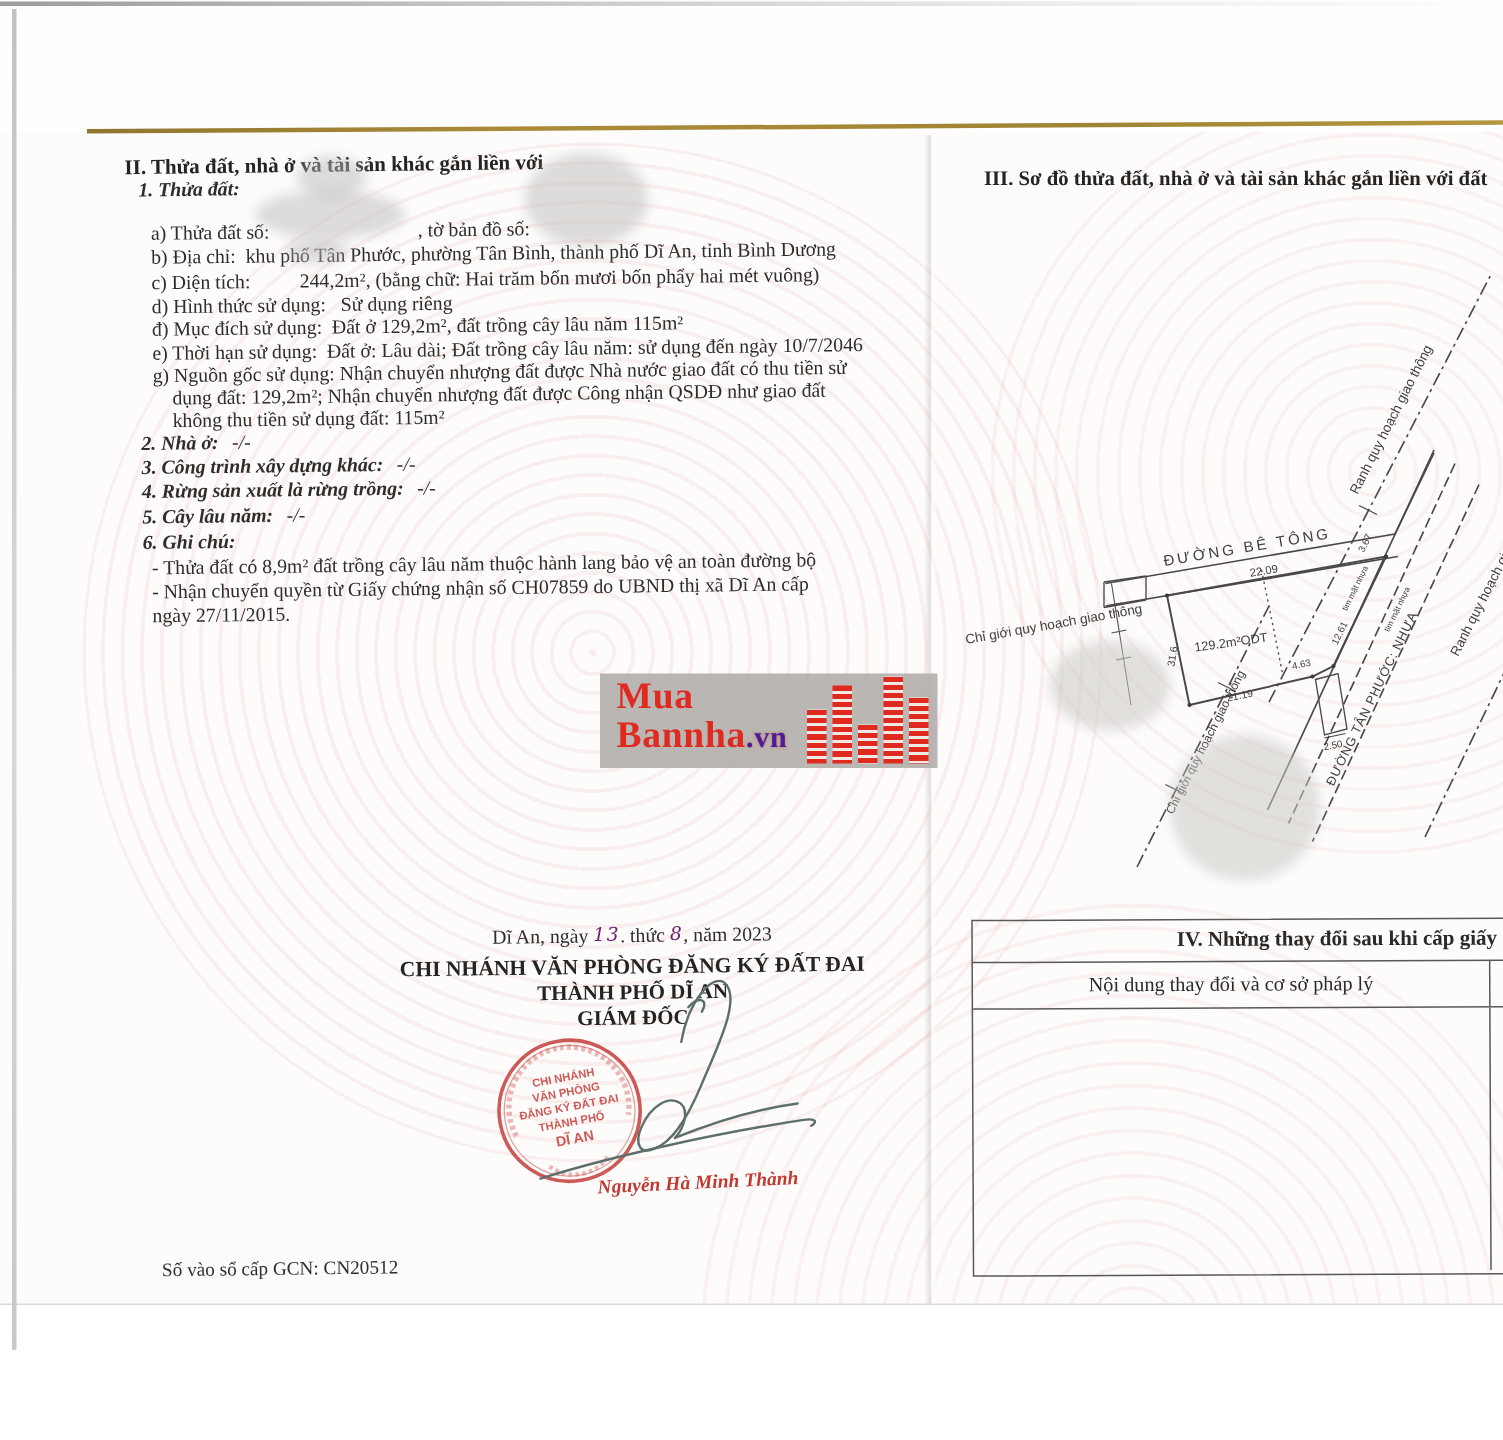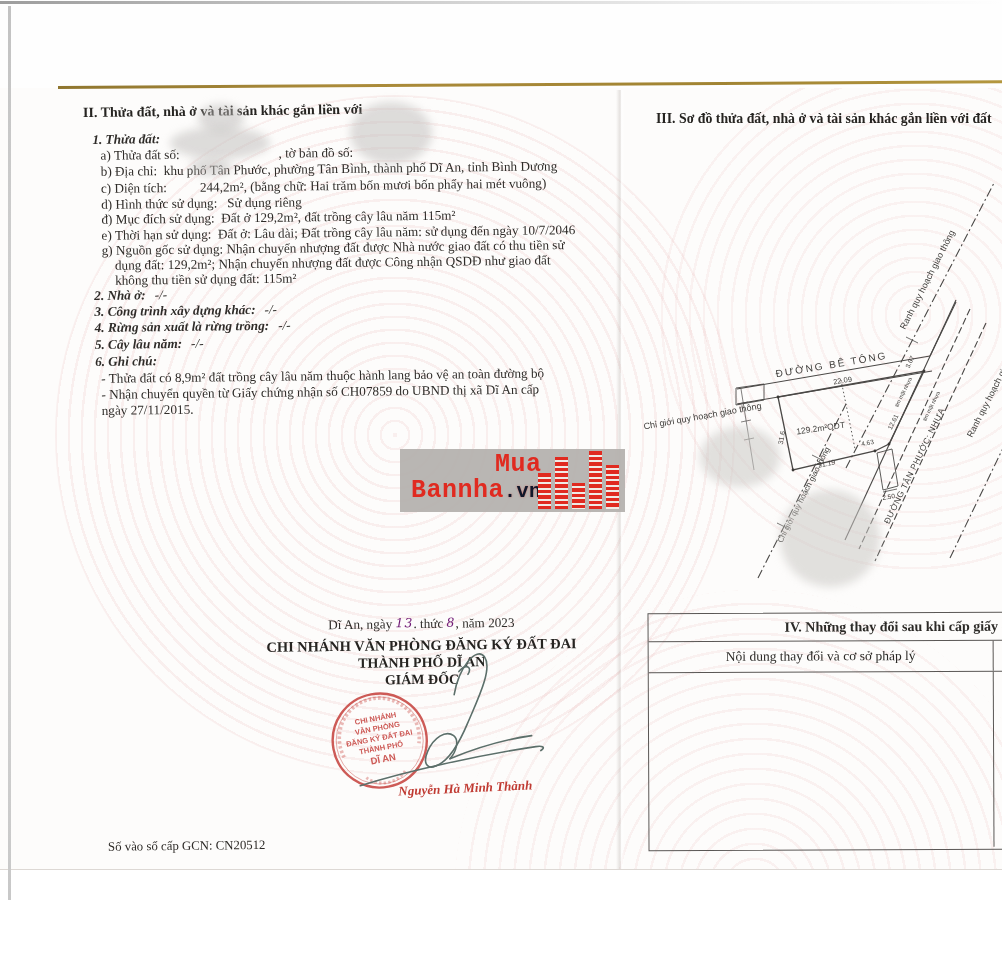--- a/index.html
+++ b/index.html
@@ -42,24 +42,24 @@
   .tbl4-title{height:27px;line-height:27px;text-align:center;font-weight:bold;font-size:14px;color:#2c2a27;border-bottom:1.5px solid #5a5755;white-space:pre;}
   .tbl4-hdr{display:flex;height:30px;border-bottom:1.5px solid #5a5755;}
   .tbl4-hdr .c1{width:344px;border-right:1.5px solid #5a5755;text-align:center;line-height:30px;font-size:13.5px;color:#2c2a27;}
   .tbl4-hdr .c2{flex:1;}
   .tbl4-body{display:flex;height:175px;}
   .tbl4-body .c1{width:344px;border-right:1.5px solid #5a5755;}
   .tbl4-body .c2{flex:1;}
 
   
   .logo{position:absolute;left:400px;top:449px;width:225px;height:63px;background:rgba(180,176,173,0.93);display:flex;}
-  .logo-text{padding:3px 0 0 11px;font-family:Liberation Mono, monospace;font-weight:bold;line-height:26px;letter-spacing:0.5px;white-space:nowrap;text-align:right;}
+  .logo-text{padding:3px 0 0 11px;font-family:Liberation Serif, serif;font-weight:bold;line-height:26px;letter-spacing:0.5px;white-space:nowrap;}
   .logo-l1{font-size:25px;color:#e02a20;}
   .logo-l2{font-size:25px;color:#e02a20;}
-  .logo-suffix{font-size:20px;color:#0f172a;text-shadow:0 0 2px rgba(224,42,32,0.55);}
+  .logo-suffix{font-size:20px;color:#4c1d95;text-shadow:0 0 2px rgba(224,42,32,0.55);}
   .bldgs{position:absolute;right:6px;bottom:3px;display:flex;align-items:flex-end;gap:4px;}
   .bldgs i{display:block;width:13px;background:repeating-linear-gradient(180deg,#e02a20 0 3.5px,#f0eae5 3.5px 5.5px);}
 
   
   .blob{position:absolute;border-radius:50%;background:rgba(190,188,186,0.5);filter:blur(4px);}
   .blob.lite{background:rgba(203,200,197,0.55);}
 
   .dlab{font-family:"Liberation Sans", sans-serif;fill:#3f3d3a;}
   svg text{user-select:none;}
 </style>
@@ -71,21 +71,21 @@
   <div class="circ circ1"></div>
   <div class="circ circ2"></div>
   <div class="circ circ3"></div>
   <div class="cover-top"></div>
   <div class="cover-bottom"></div>
   <div class="gold-line"></div>
   <div class="fold"></div>
 
   <div class="leftpage">
     <div class="ln b" style="left:83px;top:105px">II. Thửa đất, nhà ở và tài sản khác gắn liền với</div>
-    <div class="ln bi" style="left:92px;top:133px">1. Thửa đất:</div>
+    <div class="ln bi" style="left:92px;top:120px">1. Thửa đất:</div>
     <div class="ln" style="left:100px;top:149px">a) Thửa đất số:                              , tờ bản đồ số:</div>
     <div class="ln" style="left:100px;top:165px">b) Địa chỉ:  khu phố Tân Phước, phường Tân Bình, thành phố Dĩ An, tỉnh Bình Dương</div>
     <div class="ln" style="left:100px;top:182px">c) Diện tích:          244,2m², (bằng chữ: Hai trăm bốn mươi bốn phẩy hai mét vuông)</div>
     <div class="ln" style="left:100px;top:198px">d) Hình thức sử dụng:   Sử dụng riêng</div>
     <div class="ln" style="left:100px;top:213px">đ) Mục đích sử dụng:  Đất ở 129,2m², đất trồng cây lâu năm 115m²</div>
     <div class="ln" style="left:100px;top:229px">e) Thời hạn sử dụng:  Đất ở: Lâu dài; Đất trồng cây lâu năm: sử dụng đến ngày 10/7/2046</div>
     <div class="ln" style="left:100px;top:244px">g) Nguồn gốc sử dụng: Nhận chuyển nhượng đất được Nhà nước giao đất có thu tiền sử</div>
     <div class="ln" style="left:113px;top:259px">dụng đất: 129,2m²; Nhận chuyển nhượng đất được Công nhận QSDĐ như giao đất</div>
     <div class="ln" style="left:113px;top:274px">không thu tiền sử dụng đất: 115m²</div>
 

